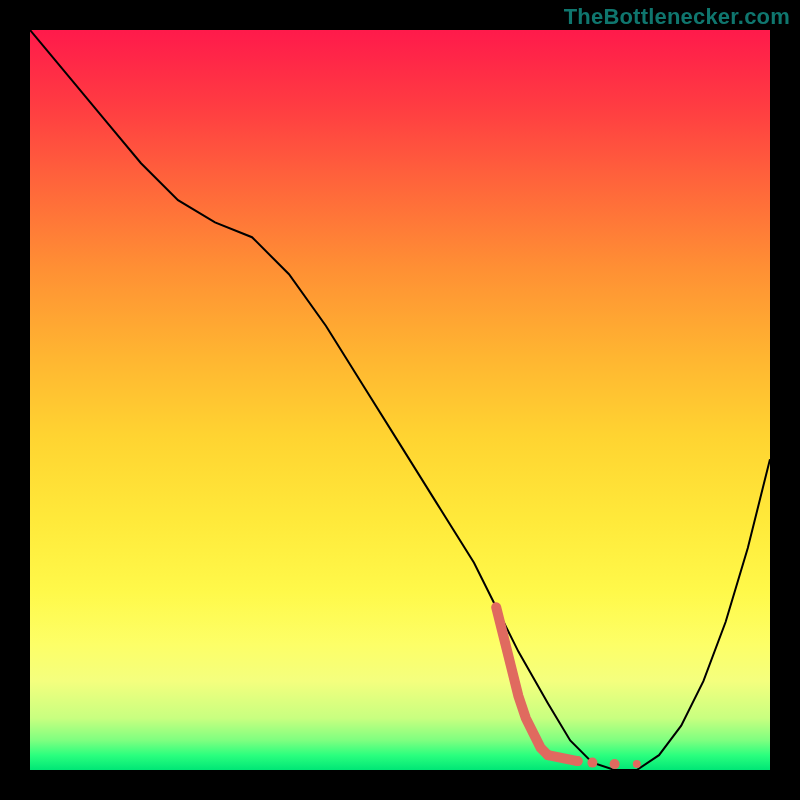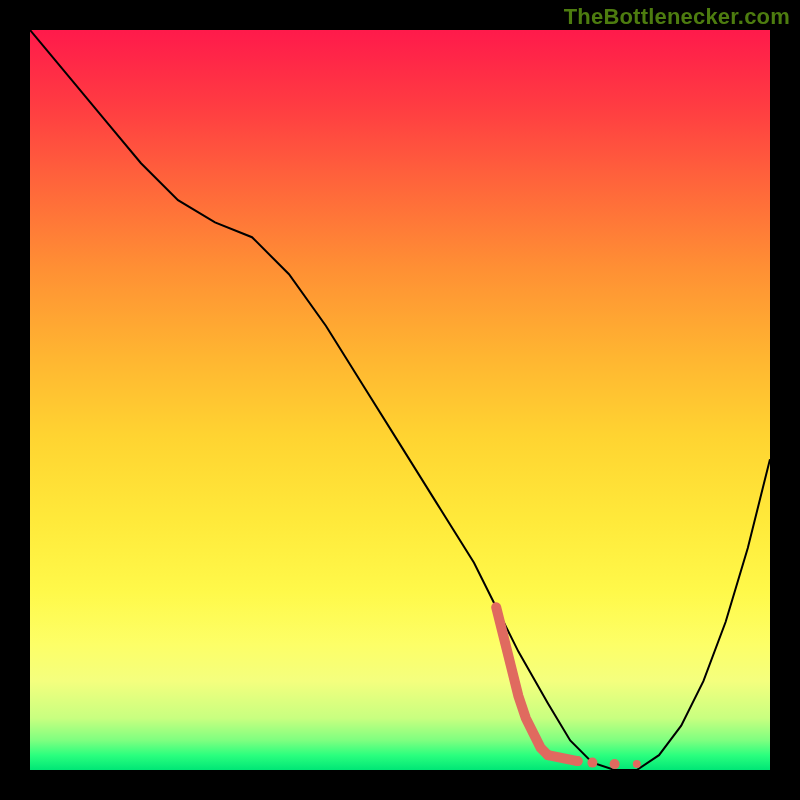--- a/index.html
+++ b/index.html
@@ -16,21 +16,21 @@
     left: 0;
     top: 0;
     width: 800px;
     height: 800px;
     background: #000;
   }
   .attribution {
     position: absolute;
     top: 4px;
     right: 10px;
-    color: #4d7c0f;
+    color: #0f766e;
     font-size: 22px;
     font-weight: 600;
     letter-spacing: 0.2px;
     margin-left: 48px;
   }
   .plot-area {
     position: absolute;
     left: 30px;
     top: 30px;
     width: 740px;

